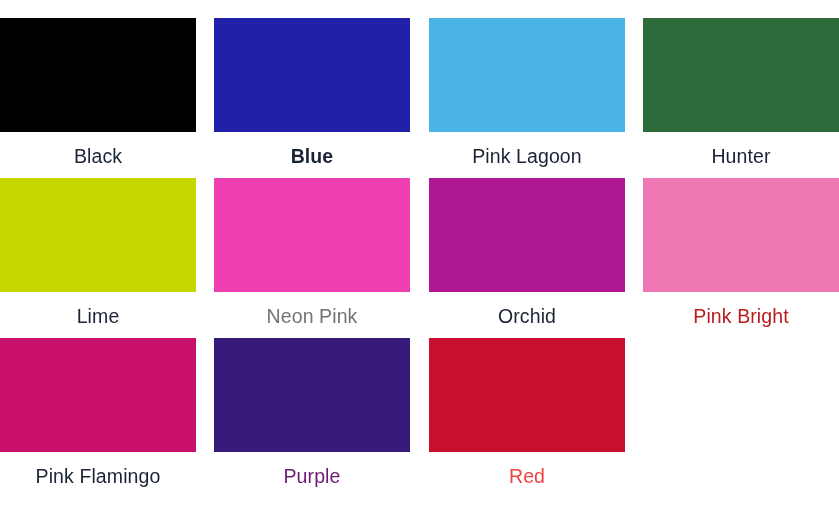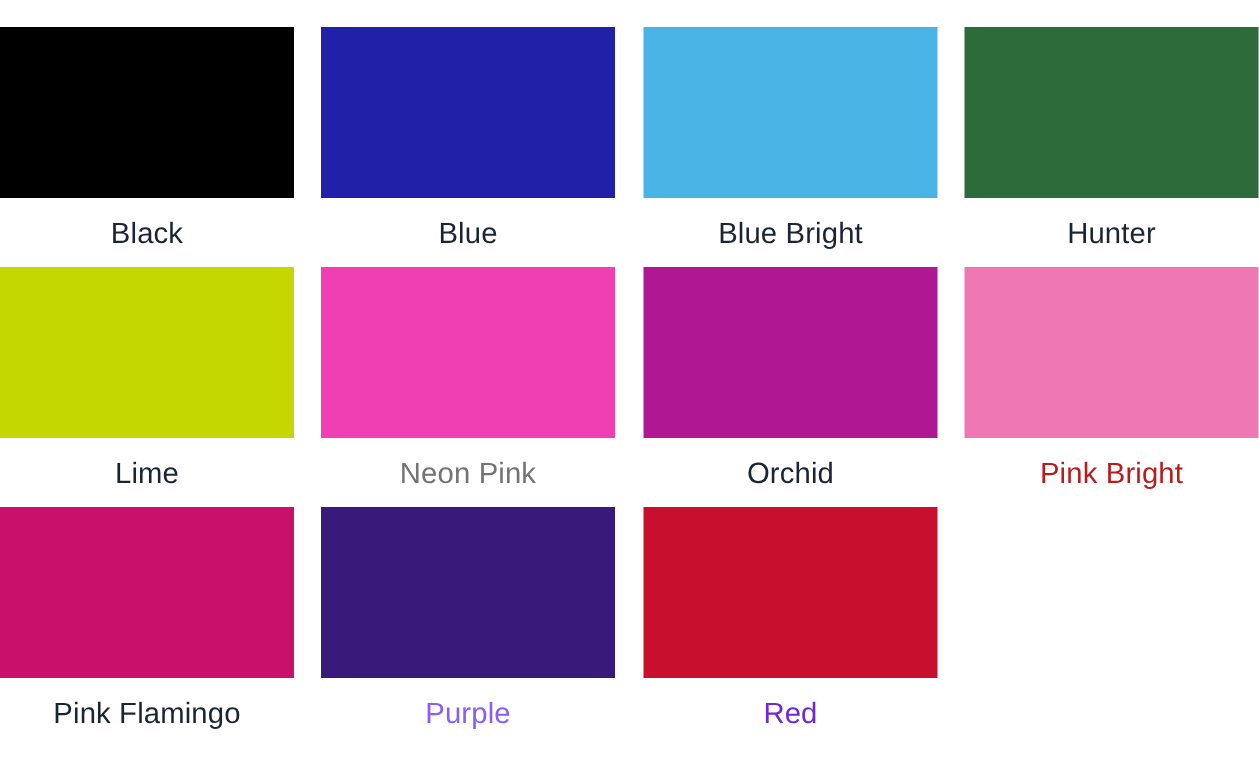--- a/index.html
+++ b/index.html
@@ -65,26 +65,26 @@
 
 <div id="swatch-gallery" style="background-color: rgb(255, 255, 255);">
 
   <div class="swatch-cell col-1 row-1">
     <span class="swatch-chip" style="background-color: rgb(0, 0, 0);"></span>
     <span class="swatch-label" style="color: rgb(27, 36, 53);">Black</span>
   </div>
 
   <div class="swatch-cell col-2 row-1">
     <span class="swatch-chip" style="background-color: rgb(32, 33, 168);"></span>
-    <span class="swatch-label" style="color: rgb(27, 36, 53);">Blue</span>
+    <span class="swatch-label" style="color: rgb(27, 36, 53); font-weight: bold;">Blue</span>
   </div>
 
   <div class="swatch-cell col-3 row-1">
     <span class="swatch-chip" style="background-color: rgb(75, 180, 230);"></span>
-    <span class="swatch-label" style="color: rgb(27, 36, 53);">Blue Bright</span>
+    <span class="swatch-label" style="color: rgb(27, 36, 53);">Pink Lagoon</span>
   </div>
 
   <div class="swatch-cell col-4 row-1">
     <span class="swatch-chip" style="background-color: rgb(45, 107, 58);"></span>
     <span class="swatch-label" style="color: rgb(27, 36, 53);">Hunter</span>
   </div>
 
   <div class="swatch-cell col-1 row-2">
     <span class="swatch-chip" style="background-color: rgb(196, 216, 0);"></span>
     <span class="swatch-label" style="color: rgb(27, 36, 53);">Lime</span>
@@ -105,26 +105,26 @@
     <span class="swatch-label" style="color: #b91c1c;">Pink Bright</span>
   </div>
 
   <div class="swatch-cell col-1 row-3">
     <span class="swatch-chip" style="background-color: rgb(201, 16, 106);"></span>
     <span class="swatch-label" style="color: rgb(27, 36, 53);">Pink Flamingo</span>
   </div>
 
   <div class="swatch-cell col-2 row-3">
     <span class="swatch-chip" style="background-color: rgb(55, 26, 122);"></span>
-    <span class="swatch-label" style="color: #8b5cf6;">Purple</span>
+    <span class="swatch-label" style="color: #701a75;">Purple</span>
   </div>
 
   <div class="swatch-cell col-3 row-3">
     <span class="swatch-chip" style="background-color: rgb(200, 16, 46);"></span>
-    <span class="swatch-label" style="color: #6d28d9;">Red</span>
+    <span class="swatch-label" style="color: #ef4444;">Red</span>
   </div>
 
   <div class="swatch-cell col-4 row-3 is-empty">
     
     
   </div>
 
 </div>
 
 </body></html>

